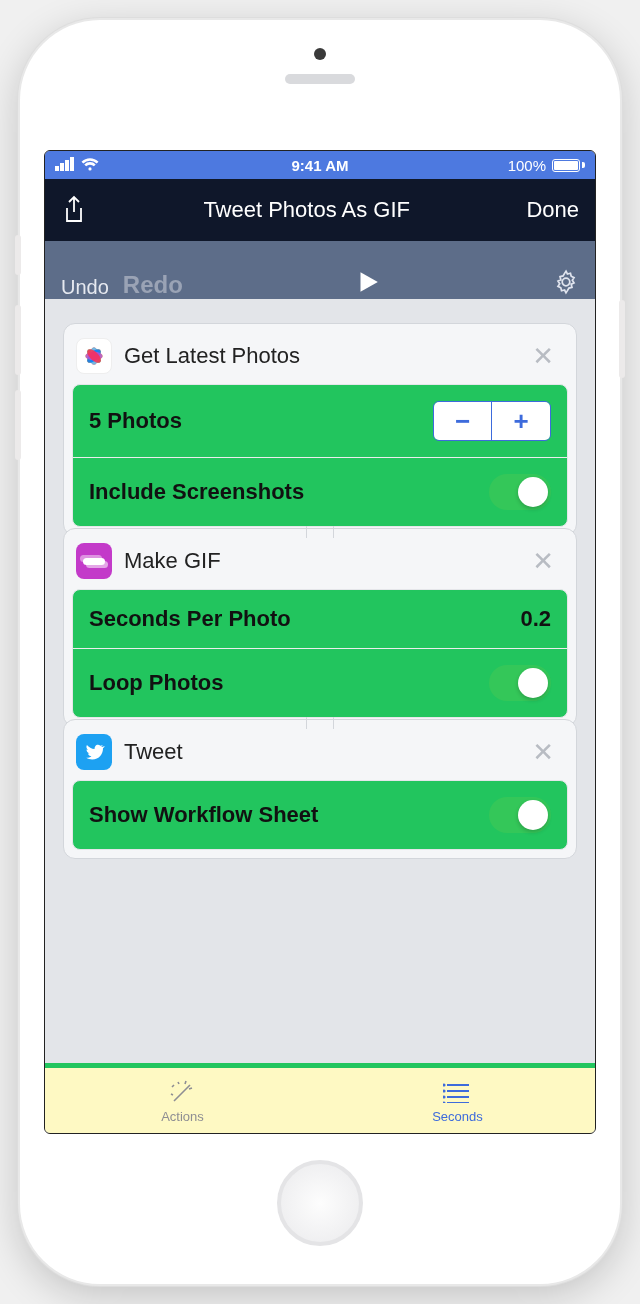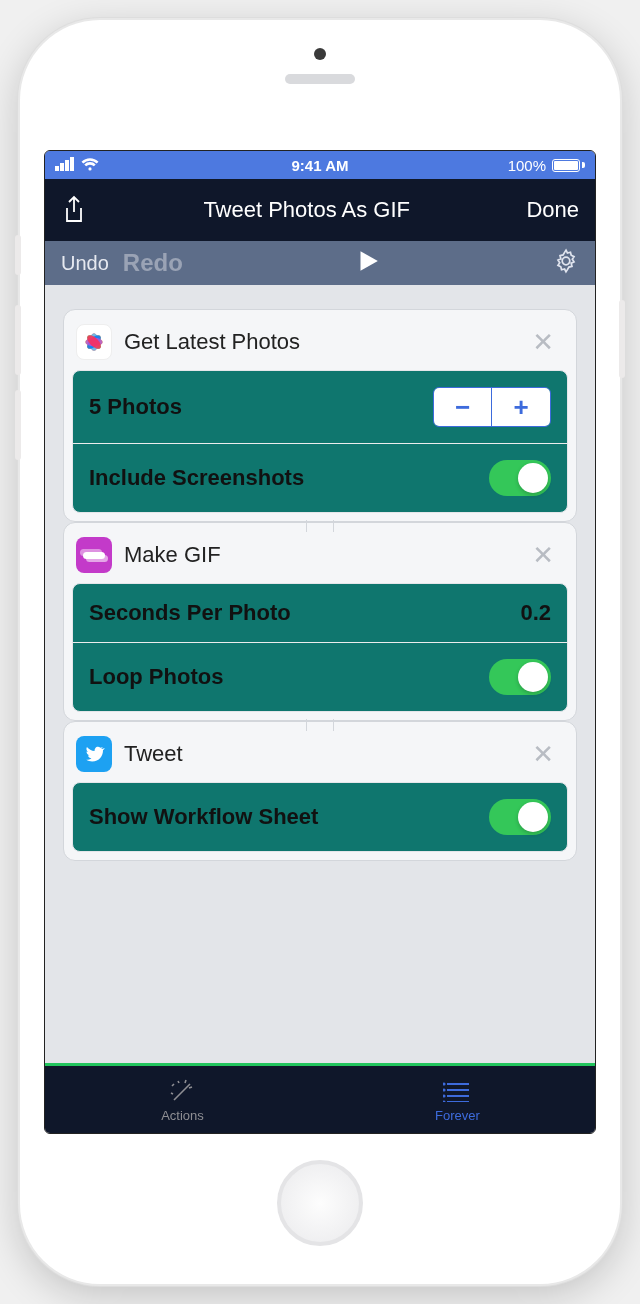--- a/index.html
+++ b/index.html
@@ -86,22 +86,22 @@
     padding: 0 16px;
     color: #fff;
   }
   .navbar .title { flex:1; text-align:center; font-size:22px; font-weight:500;}
   .navbar .share { width:26px; height:30px; display:flex;}
   .navbar .done { font-size:22px; font-weight:400; }
 
   
   .toolstrip {
     background: #5d6d89;
-    height: 44px;
-    display: flex; align-items: center;
+    height: 58px;
+    display: flex; align-items: flex-end;
     color: #fff;
     padding: 0 16px;
   }
   .toolstrip .undo { font-size:20px; margin-right:14px; color:#e6e9f0;}
   .toolstrip .redo { font-size:24px; color:#9aa3b5;font-weight:bold;}
   .toolstrip .play { flex:1; text-align:center;}
   .toolstrip .play svg{ display:inline-block;}
   .toolstrip .gear { width:28px; text-align:right;}
 
   
@@ -109,40 +109,40 @@
     flex: 1;
     overflow:auto;
     padding: 24px 18px 10px 18px;
     background: #e3e5e9;
   }
   .action-card {
     background: #f5f6f8;
     border: 1px solid #d3d6db;
     border-radius: 12px;
     padding: 8px;
-    margin-bottom: 10px;
+    margin-bottom: 2px;
   }
   .connector{
     height:14px; display:flex; justify-content:center; margin:-12px 0;
   }
   .connector::before{
     content:""; width:26px; height:12px; border-left:1px solid #d3d6db; border-right:1px solid #d3d6db;
   }
   .card-header{
     display:flex; align-items:center; padding: 6px 8px 10px 4px;
   }
   .card-header .icon{
     width:36px; height:36px; border-radius:8px; margin-right:12px;
     display:flex; align-items:center; justify-content:center; flex-shrink:0;
   }
   .card-header .label{ font-size:22px; font-weight:400; color:#222; flex:1;}
   .card-header .close{ color:#b8bcc3; font-size:26px; padding:0 6px;}
 
   .inner{
-    background:#0f766e; border:1px solid #e5e6ea; border-radius:8px;
+    background:#22c55e; border:1px solid #e5e6ea; border-radius:8px;
     overflow:hidden;
   }
   .row{
     display:flex; align-items:center; justify-content:space-between;
     padding: 16px 16px;
     border-bottom:1px solid #eceded;
     font-size:22px; font-weight:600; color:#111;
   }
   .row:last-child{ border-bottom:none;}
   .row .value{ font-weight:700; color:#111; font-size:22px;}
@@ -170,21 +170,21 @@
   .photos-icon{
     background:#fff; border:1px solid #eee;
   }
   .gif-icon{ background:#c33ac9;}
   .gif-icon .bar{ width:22px; height:7px; background:#fff; border-radius:4px; box-shadow: -3px -3px 0 rgba(255,255,255,0.45), 3px 3px 0 rgba(255,255,255,0.55);}
   .twitter-icon{ background:#1da1f2;}
   .twitter-icon svg{ width:22px; height:22px;}
 
   
   .tabbar{
-    height:70px; background:#0f172a; border-top:3px solid #22c55e;
+    height:70px; background:#fef9c3; border-top:5px solid #22c55e;
     display:flex;
     align-items:center;
   }
   .tab{ flex:1; display:flex; flex-direction:column; align-items:center; justify-content:center; gap:3px; font-size:13px;}
   .tab.inactive{ color:#8e8e93;}
   .tab.active{ color:#3d6bdc;}
   .tab .ticon{ height:28px; display:flex; align-items:center; justify-content:center;}
 
 </style>
 </head>
@@ -345,20 +345,20 @@
                 <line x1="4" y1="22" x2="26" y2="22"></line>
               </g>
               <g fill="#3d6bdc">
                 <circle cx="1" cy="4" r="1.6"></circle>
                 <circle cx="1" cy="10" r="1.6"></circle>
                 <circle cx="1" cy="16" r="1.6"></circle>
                 <circle cx="1" cy="22" r="1.6"></circle>
               </g>
             </svg>
         </div>
-        <span>Forever</span>
+        <span>Seconds</span>
       </div>
     </div>
 
   </div>
 
   <div class="home-btn"></div>
 </div>
 
 </body></html>

